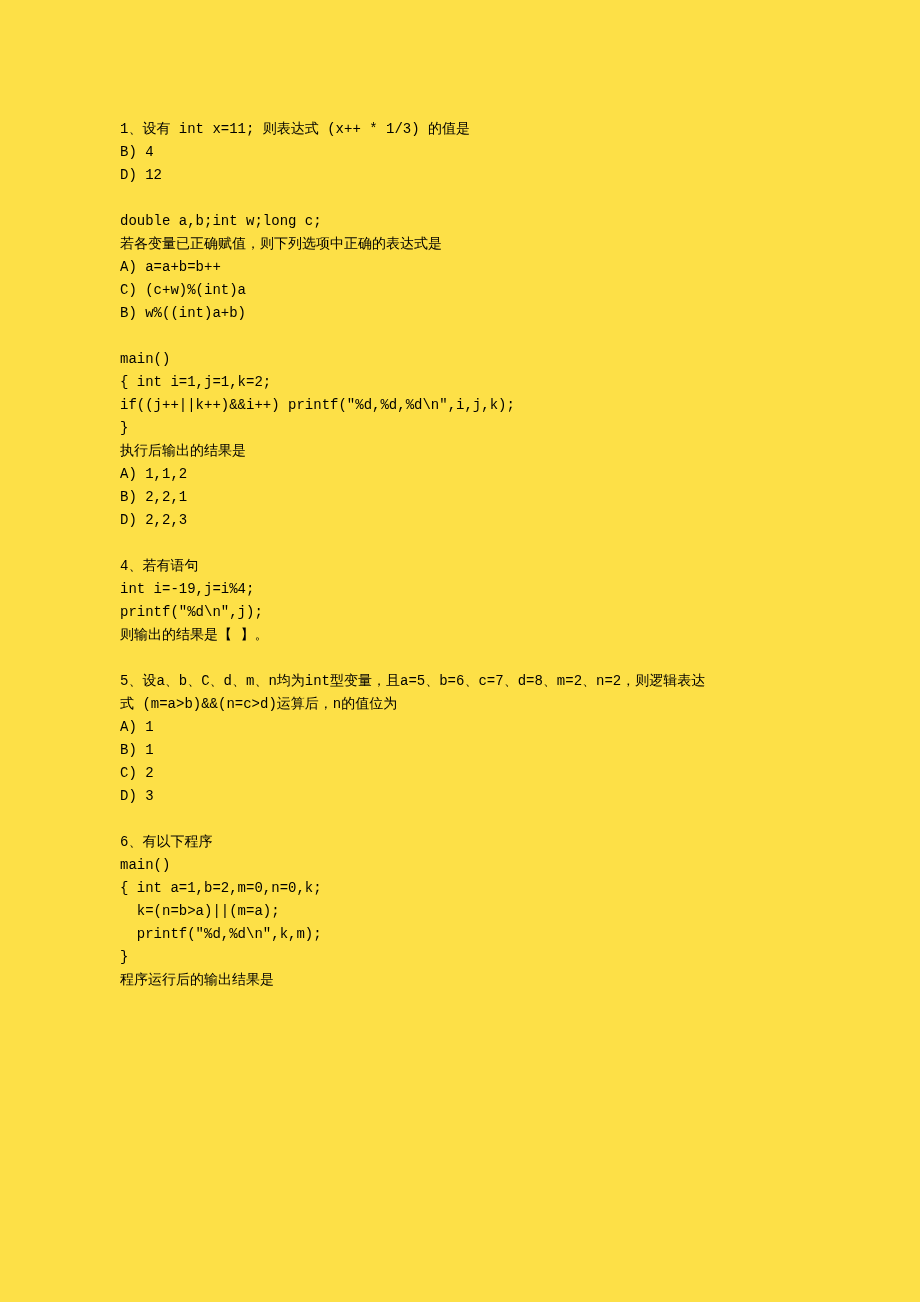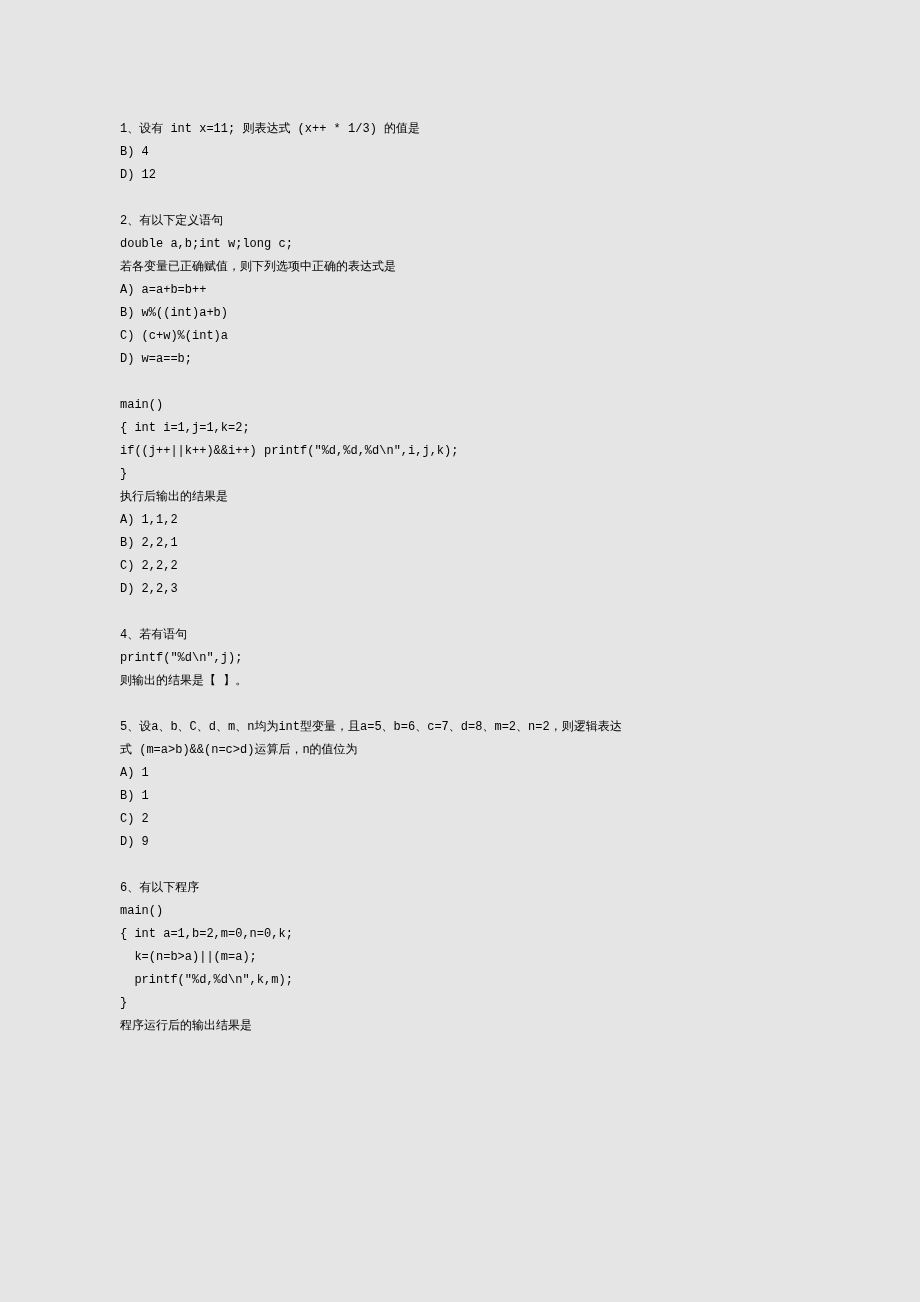--- a/index.html
+++ b/index.html
@@ -3,25 +3,25 @@
 <meta charset="utf-8">
 <style>
   html, body {
     margin: 0;
     padding: 0;
     background: #ffffff;
   }
   .page {
     width: 920px;
     min-height: 1302px;
-    background: #e5e5e5;
+    background: #fde047;
     box-sizing: border-box;
     padding: 118px 120px 80px 120px;
     font-family: "SimSun", "宋体", "Courier New", monospace;
-    font-size: 12px;
+    font-size: 14px;
     color: #000000;
     line-height: 23px;
   }
   .block {
     margin-bottom: 23px;
   }
   .line {
     white-space: pre;
   }
 </style>
@@ -30,54 +30,52 @@
 
 <div class="page">
 
   <div class="block">
     <div class="line">1、设有 int x=11; 则表达式 (x++ * 1/3) 的值是</div>
     <div class="line">B) 4</div>
     <div class="line">D) 12</div>
   </div>
 
   <div class="block">
-    <div class="line">2、有以下定义语句</div>
     <div class="line">double a,b;int w;long c;</div>
     <div class="line">若各变量已正确赋值，则下列选项中正确的表达式是</div>
     <div class="line">A) a=a+b=b++</div>
+    <div class="line">C) (c+w)%(int)a</div>
     <div class="line">B) w%((int)a+b)</div>
-    <div class="line">C) (c+w)%(int)a</div>
-    <div class="line">D) w=a==b;</div>
   </div>
 
   <div class="block">
     <div class="line">main()</div>
     <div class="line">{ int i=1,j=1,k=2;</div>
     <div class="line">if((j++||k++)&amp;&amp;i++) printf("%d,%d,%d\n",i,j,k);</div>
     <div class="line">}</div>
     <div class="line">执行后输出的结果是</div>
     <div class="line">A) 1,1,2</div>
     <div class="line">B) 2,2,1</div>
-    <div class="line">C) 2,2,2</div>
     <div class="line">D) 2,2,3</div>
   </div>
 
   <div class="block">
     <div class="line">4、若有语句</div>
+    <div class="line">int i=-19,j=i%4;</div>
     <div class="line">printf("%d\n",j);</div>
     <div class="line">则输出的结果是【 】。</div>
   </div>
 
   <div class="block">
     <div class="line">5、设a、b、C、d、m、n均为int型变量，且a=5、b=6、c=7、d=8、m=2、n=2，则逻辑表达</div>
     <div class="line">式 (m=a&gt;b)&amp;&amp;(n=c&gt;d)运算后，n的值位为</div>
     <div class="line">A) 1</div>
     <div class="line">B) 1</div>
     <div class="line">C) 2</div>
-    <div class="line">D) 9</div>
+    <div class="line">D) 3</div>
   </div>
 
   <div class="block">
     <div class="line">6、有以下程序</div>
     <div class="line">main()</div>
     <div class="line">{ int a=1,b=2,m=0,n=0,k;</div>
     <div class="line">  k=(n=b&gt;a)||(m=a);</div>
     <div class="line">  printf("%d,%d\n",k,m);</div>
     <div class="line">}</div>
     <div class="line">程序运行后的输出结果是</div>

